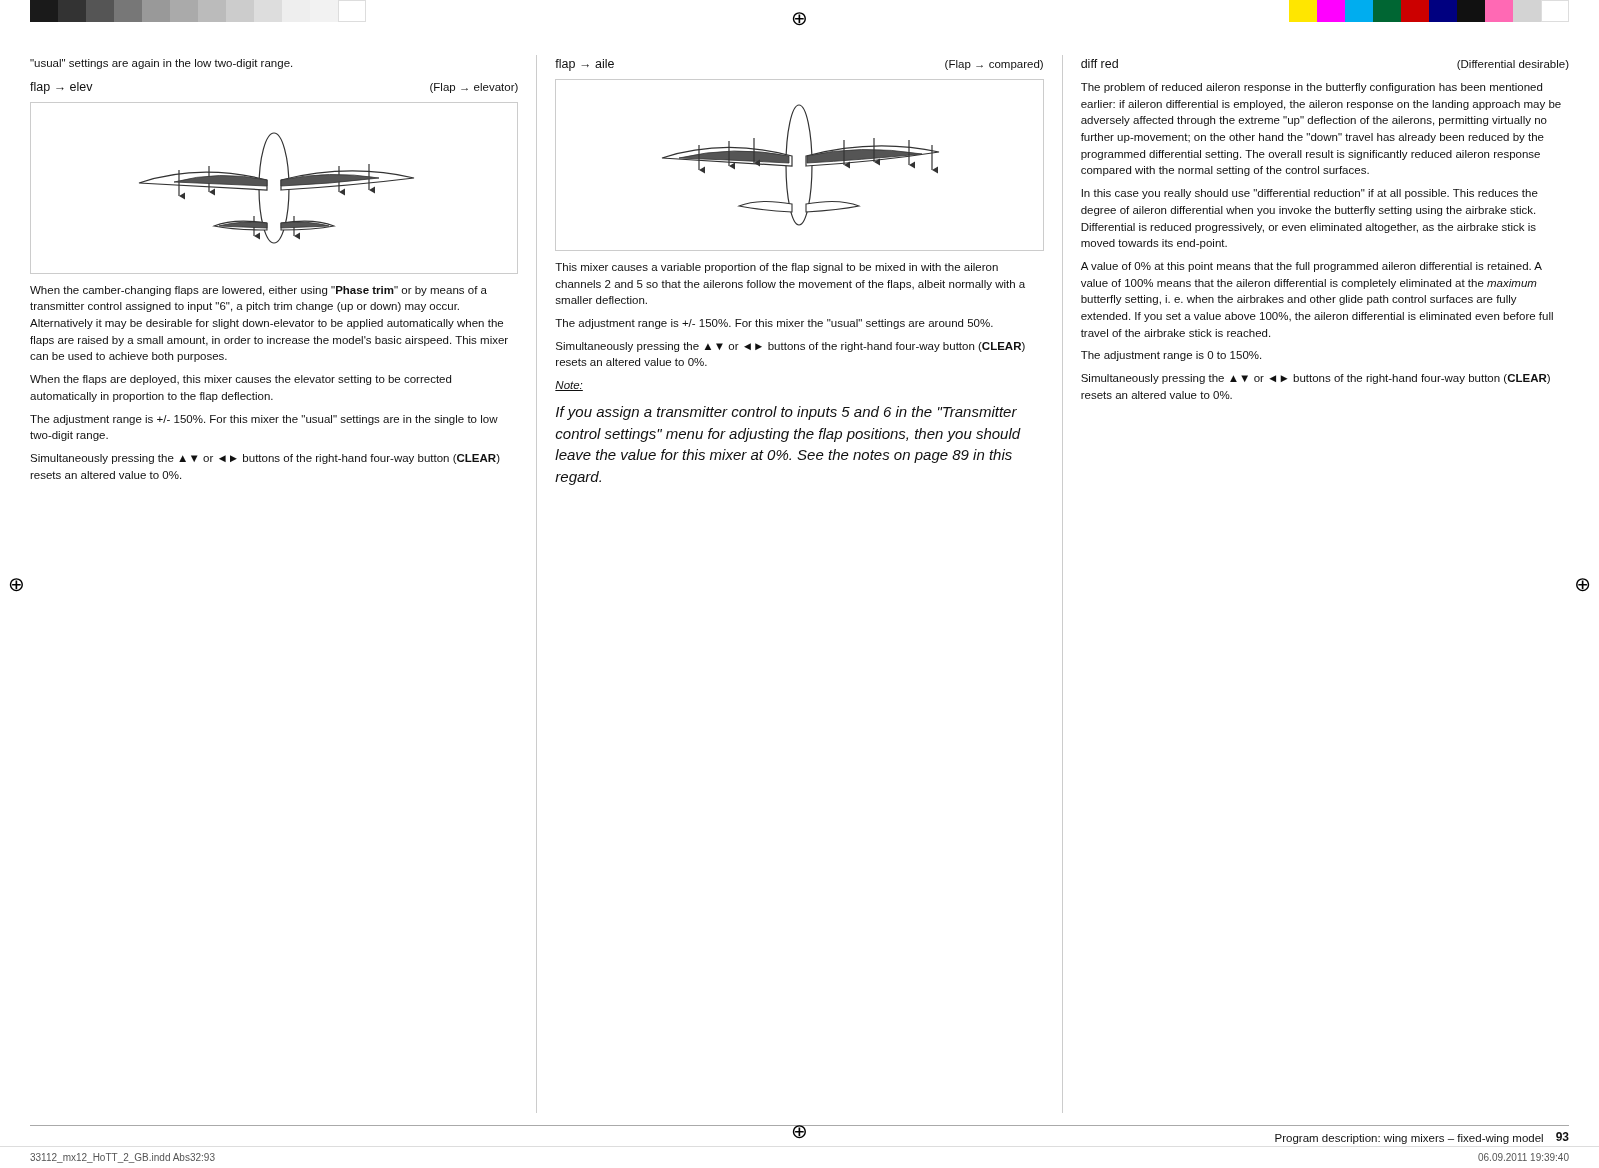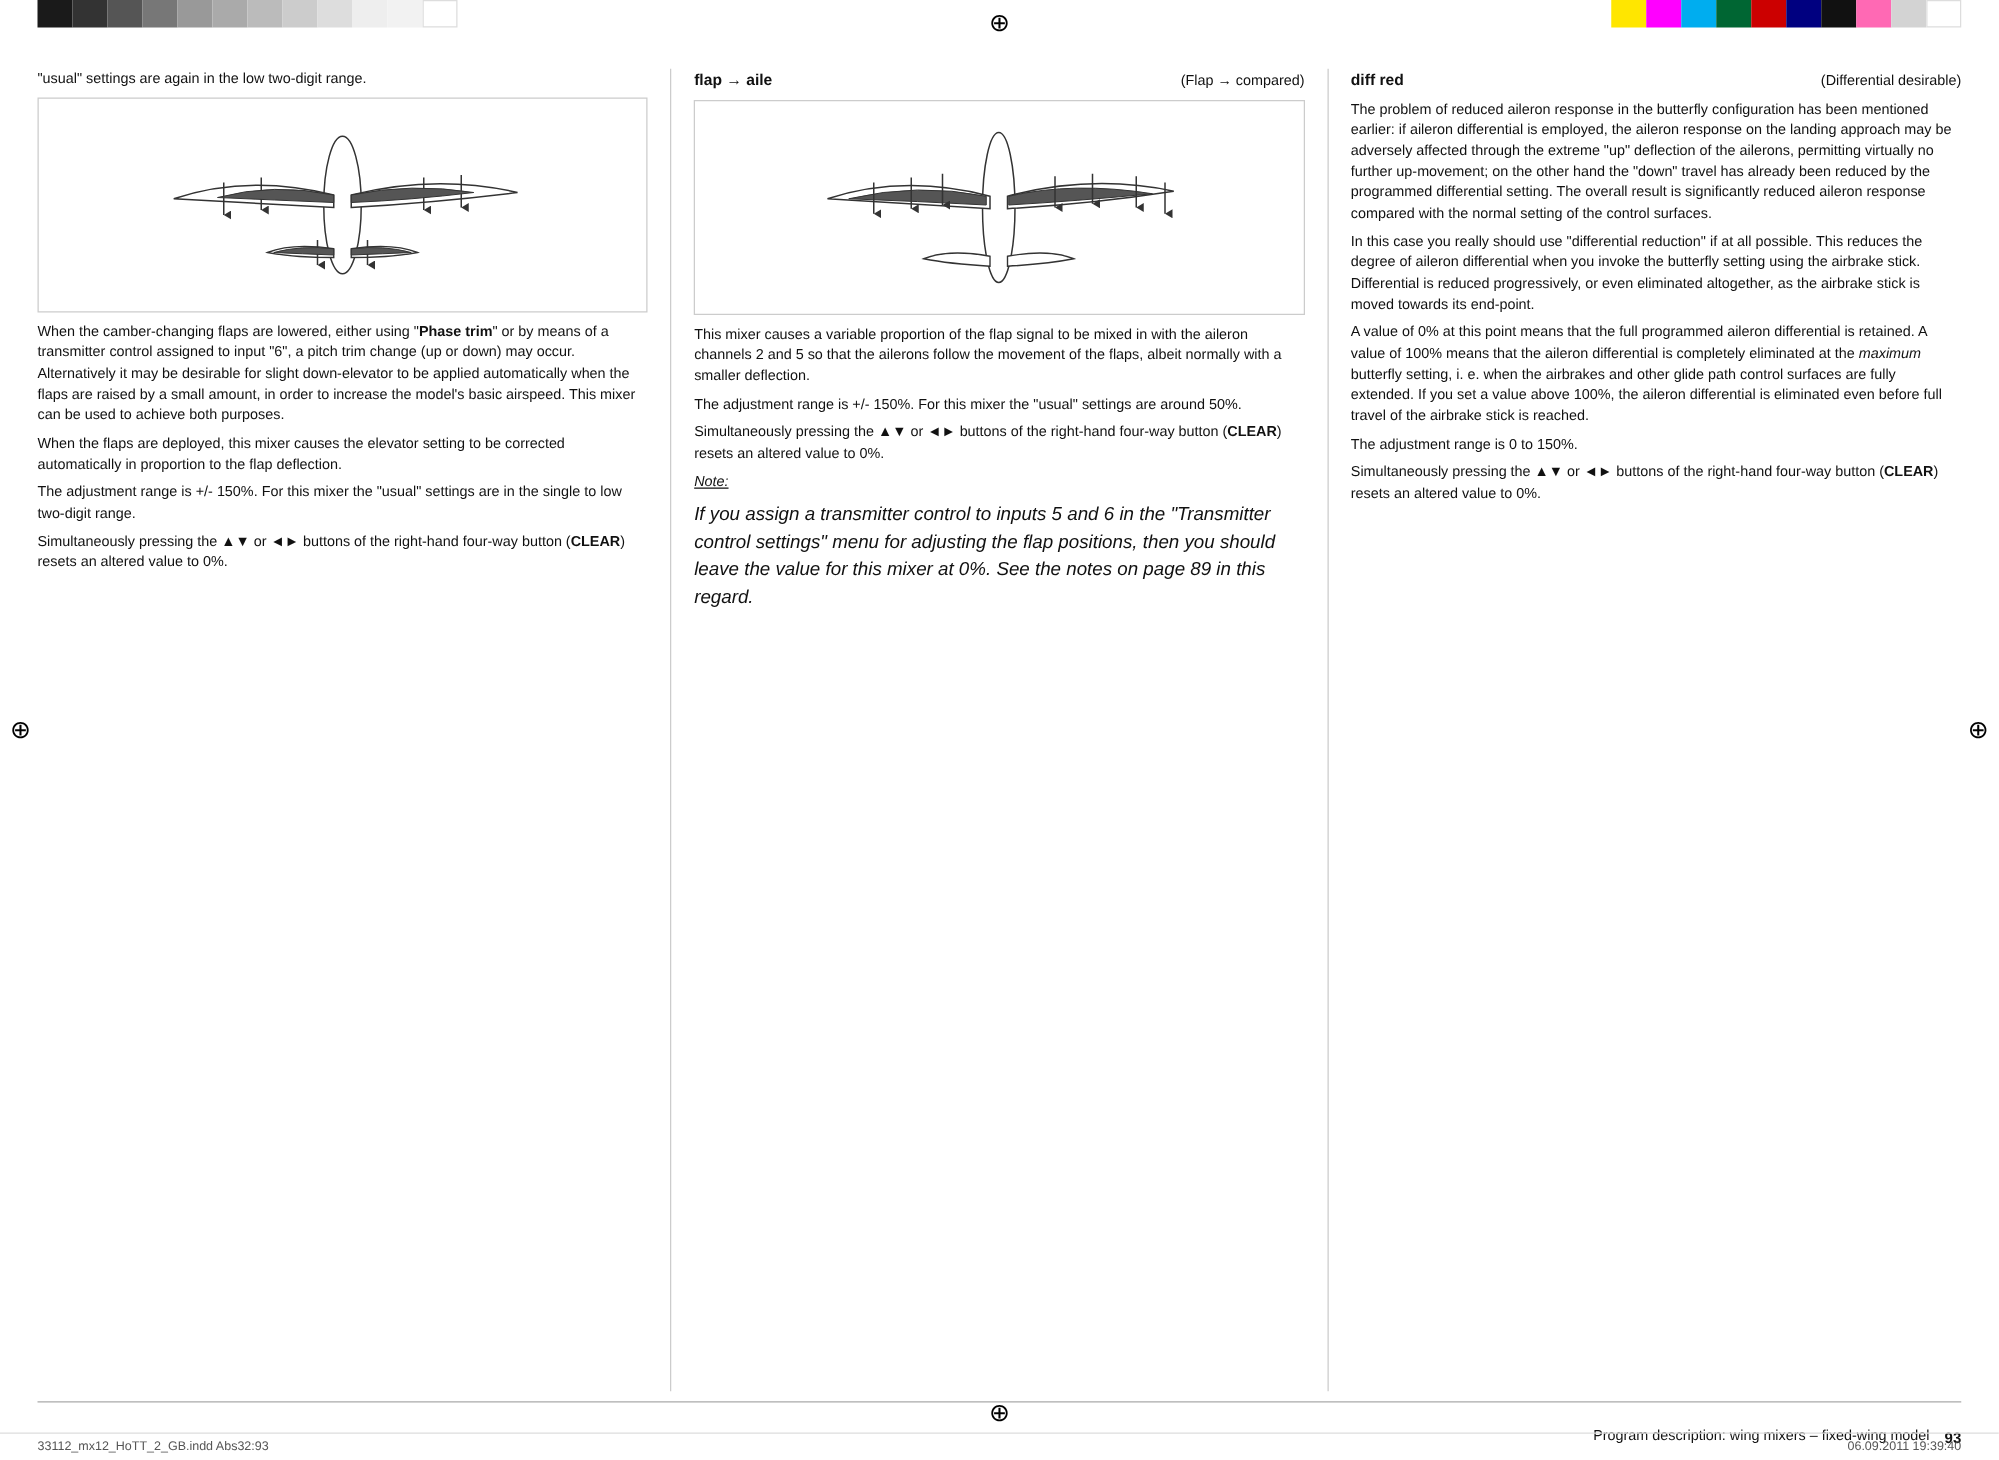--- a/index.html
+++ b/index.html
@@ -45,21 +45,21 @@
     }
 
     .section-header {
       display: flex;
       justify-content: space-between;
       align-items: baseline;
       margin-bottom: 6px;
       font-size: 12px;
     }
     .section-title {
-      font-weight: bold;
+      font-weight: normal;
       font-size: 12.5px;
     }
     .section-subtitle {
       font-size: 11.5px;
       color: #111;
     }
 
     .intro-text {
       font-size: 11.5px;
       margin-bottom: 6px;
@@ -93,28 +93,28 @@
     }
     .note-text {
       font-style: italic;
       font-size: 15px;
       line-height: 1.45;
     }
 
     
     .footer {
       position: absolute;
-      bottom: 11px;
+      bottom: 24px;
       left: 30px;
       right: 30px;
       display: flex;
       justify-content: flex-end;
-      align-items: flex-start;
+      align-items: flex-end;
       border-top: 1px solid #aaa;
-      padding-top: 21px;
+      padding-top: 4px;
     }
     .footer-text {
       font-size: 11.5px;
       color: #111;
     }
     .footer-page {
       font-size: 12px;
       font-weight: bold;
       margin-left: 12px;
     }
@@ -180,20 +180,24 @@
 
 <div style="position:absolute;top:50%;left:8px;transform:translateY(-50%);font-size:20px;color:#000;">⊕</div>
 
 <div style="position:absolute;top:50%;right:8px;transform:translateY(-50%);font-size:20px;color:#000;">⊕</div>
 
 <div class="page-content">
 
   <div class="col">
     <p class="intro-text">"usual" settings are again in the low two-digit range.</p>
 
+    <div class="section-header">
+      <span class="section-title">flap → elev</span>
+      <span class="section-subtitle">(Flap → elevator)</span>
+    </div>
 
     <div class="aircraft-img">
       <div class="svg-container">
         <svg viewBox="0 0 310 160" width="310" height="160" xmlns="http://www.w3.org/2000/svg">
 
           <ellipse cx="155" cy="80" rx="15" ry="55" fill="white" stroke="#333" stroke-width="1.2"></ellipse>
 
           <path d="M148,72 Q80,55 20,75 Q80,78 148,82 Z" fill="white" stroke="#333" stroke-width="1.2"></path>
 
           <path d="M162,72 Q230,55 295,70 Q230,78 162,82 Z" fill="white" stroke="#333" stroke-width="1.2"></path>

